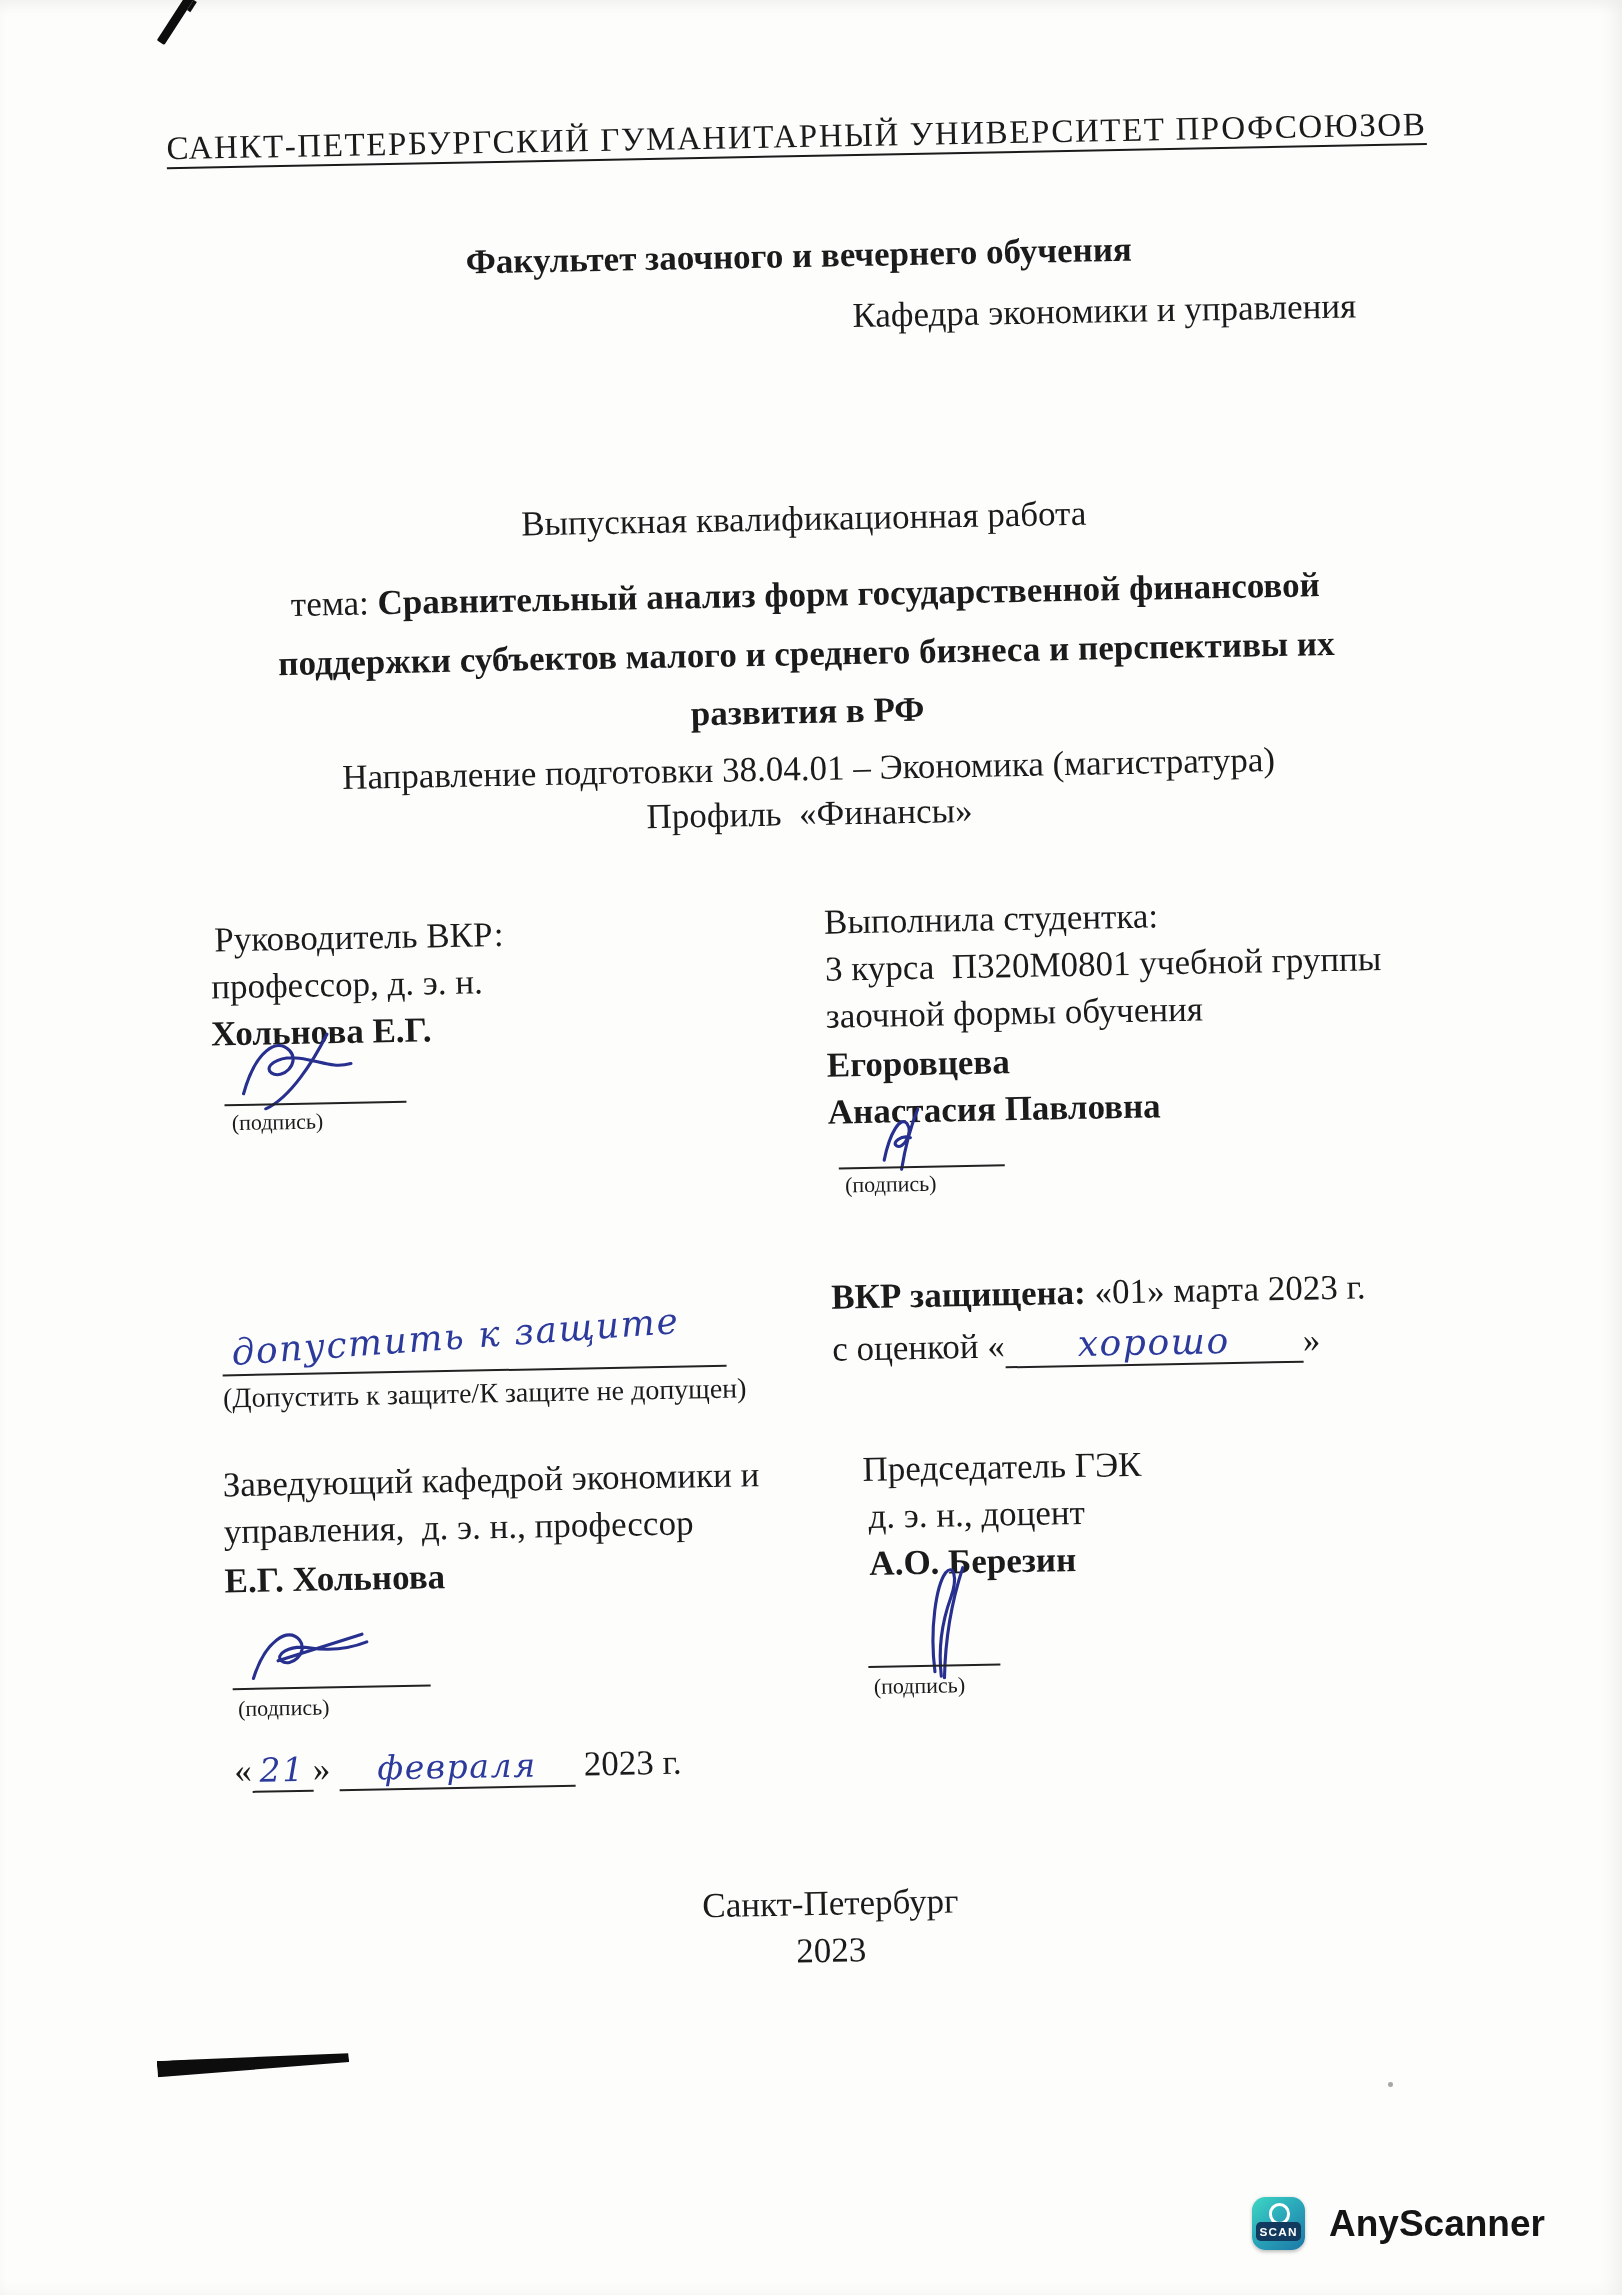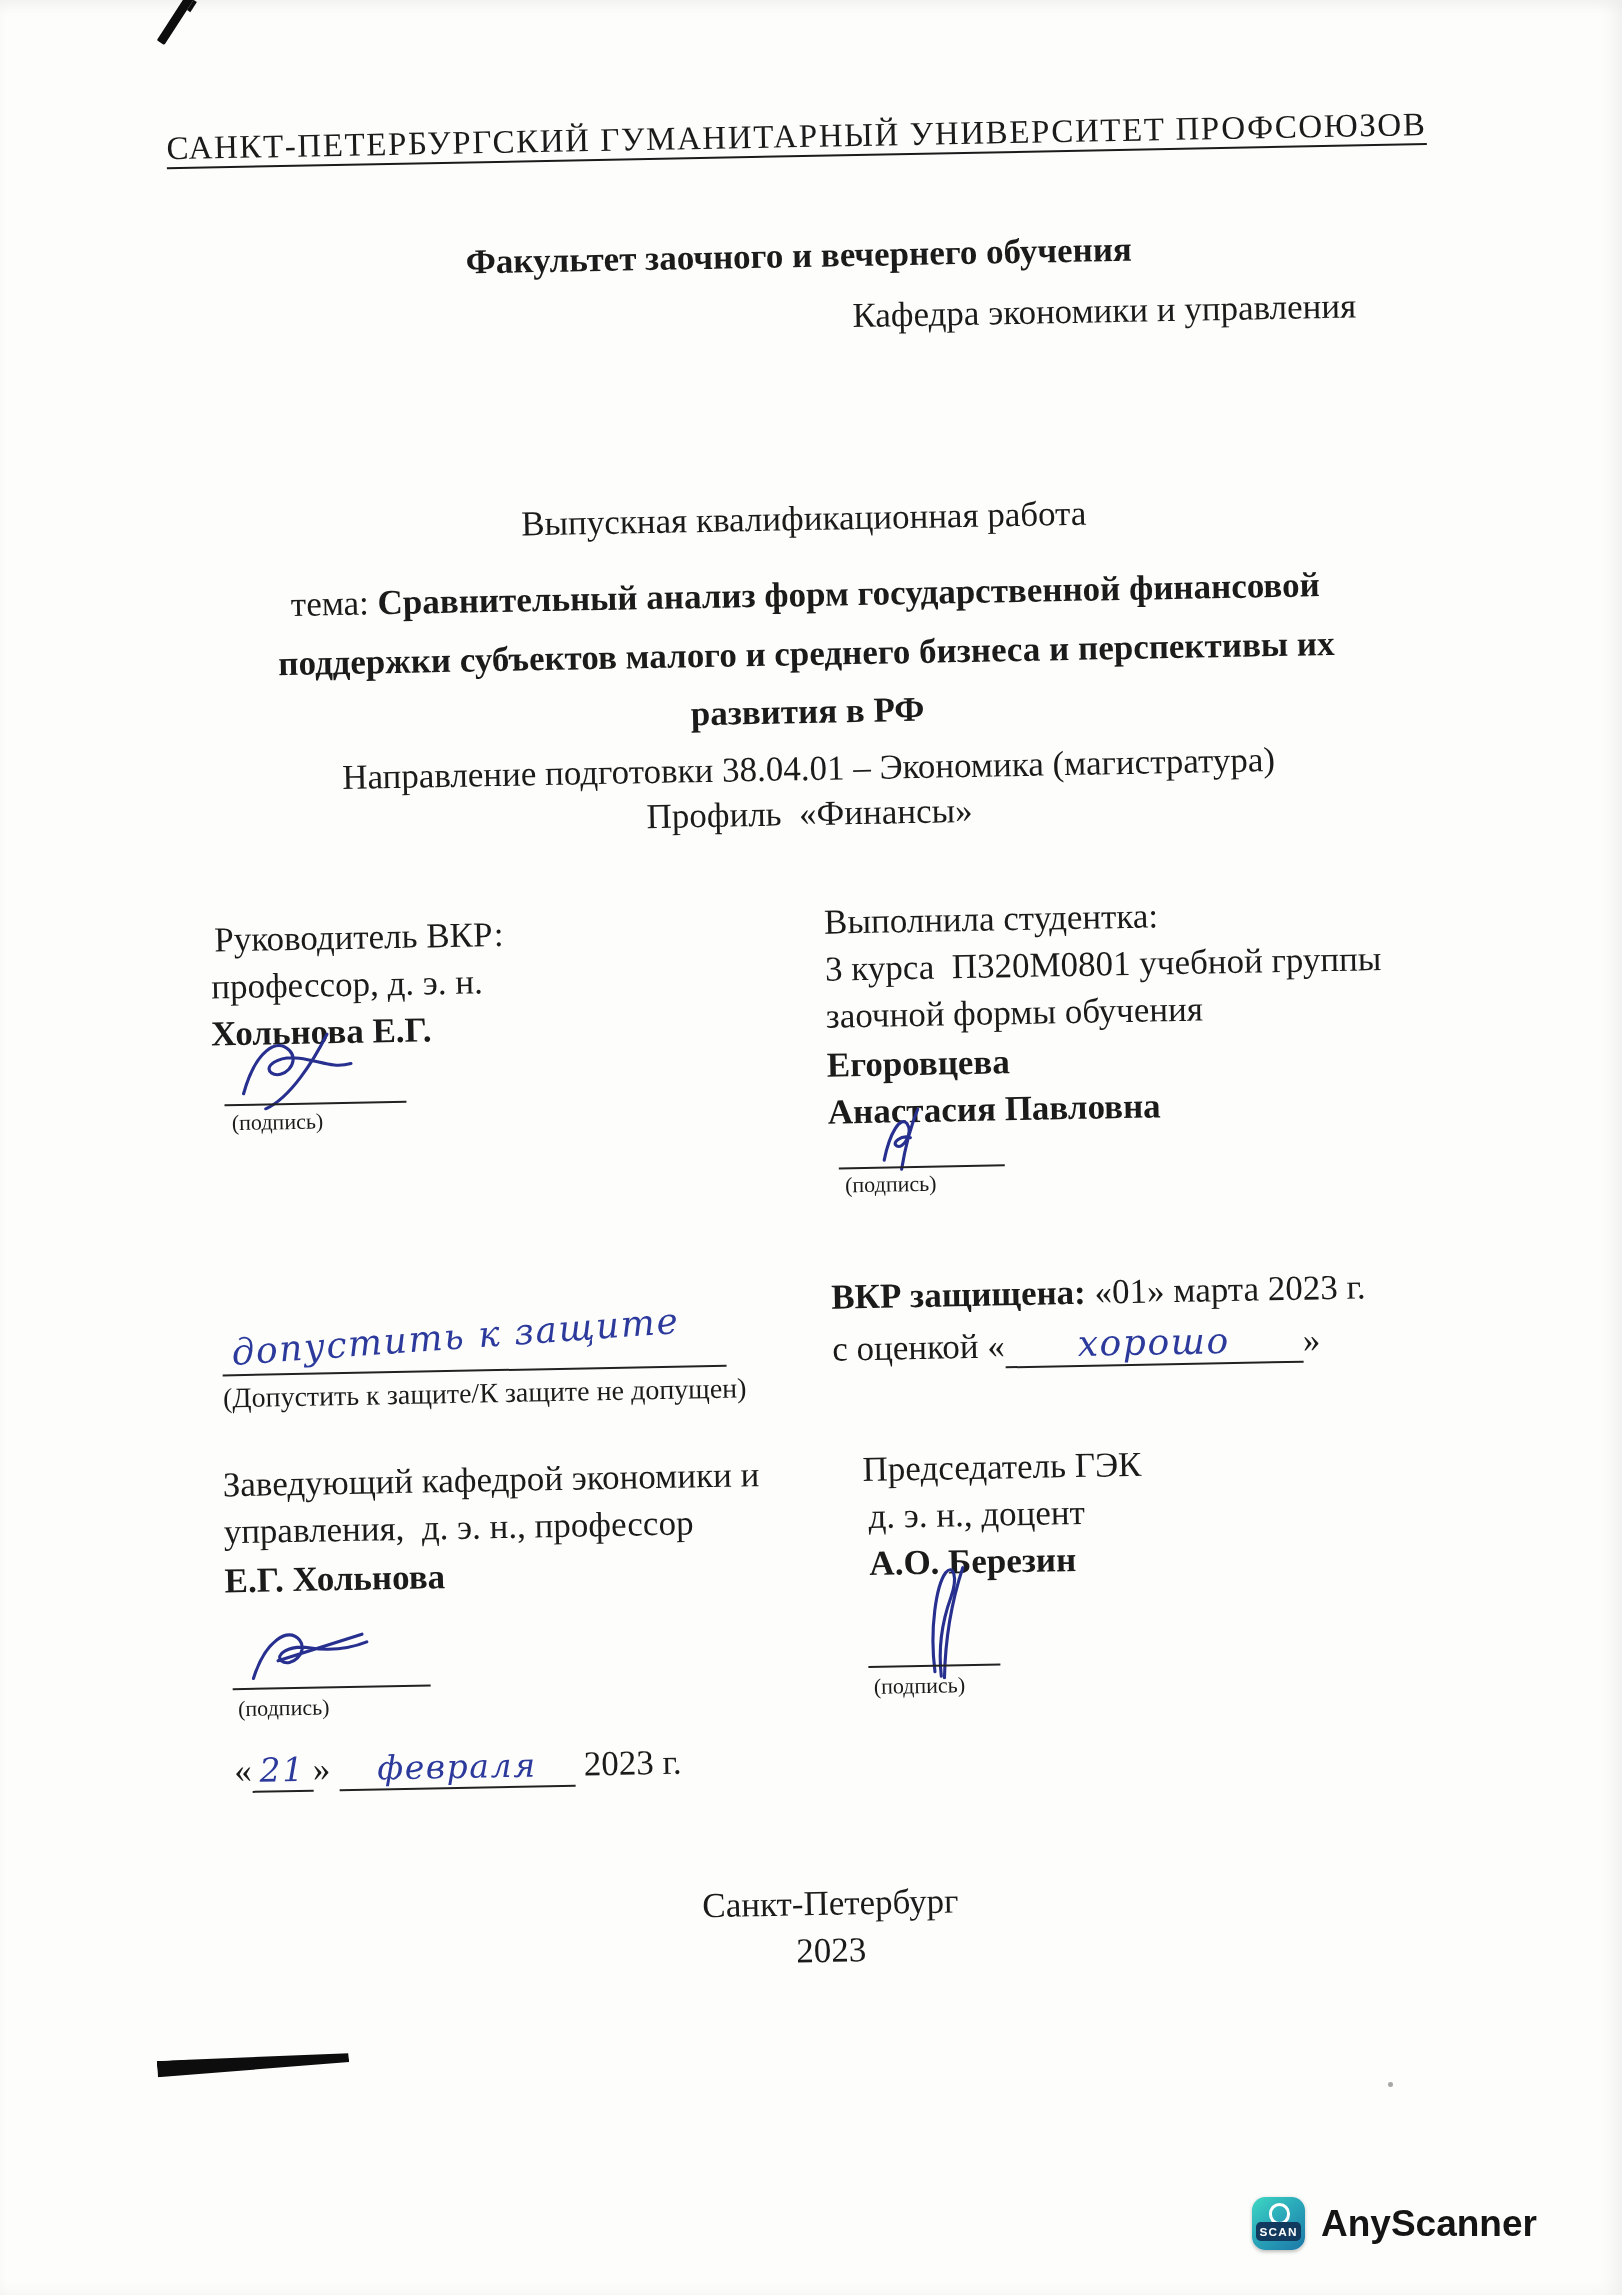--- a/index.html
+++ b/index.html
@@ -36,21 +36,21 @@
   
   .artifact{position:absolute;background:#0d0d0d;}
   .art-top1{left:171px;top:-7.9px;width:8.6px;height:55px;transform:rotate(33deg);border-radius:1.6px;}
   .art-top2{left:190px;top:0px;width:3.9px;height:11.8px;transform:rotate(33deg);}
   .art-bottom{
     left:157px;top:2055px;width:192px;height:16.5px;transform:rotate(-3.5deg);
     clip-path:polygon(0 0,100% 25%,100% 78%,0 100%);
   }
   .art-dot{left:1388px;top:2082px;width:4.7px;height:4.7px;border-radius:50%;background:#a7a7a3;}
   
-  .brandbar{position:absolute;left:1252px;top:2197px;display:flex;align-items:center;gap:16px;}
+  .brandbar{position:absolute;left:1252px;top:2197px;display:flex;align-items:center;gap:24px;}
   .as-logo{
     position:relative;width:53px;height:53px;border-radius:13.3px;
     background:linear-gradient(140deg,#3fd8c3 0%,#2aa9ba 45%,#1b77a7 100%);
     box-shadow:0 1.6px 3.9px rgba(0,0,0,0.25);
   }
   .as-lens{
     position:absolute;left:16.5px;top:6.3px;width:15.7px;height:15.7px;border:3.9px solid #ffffff;border-radius:50%;
   }
   .as-band{
     position:absolute;left:3.9px;right:3.9px;bottom:8.6px;height:19px;border-radius:4.7px;

